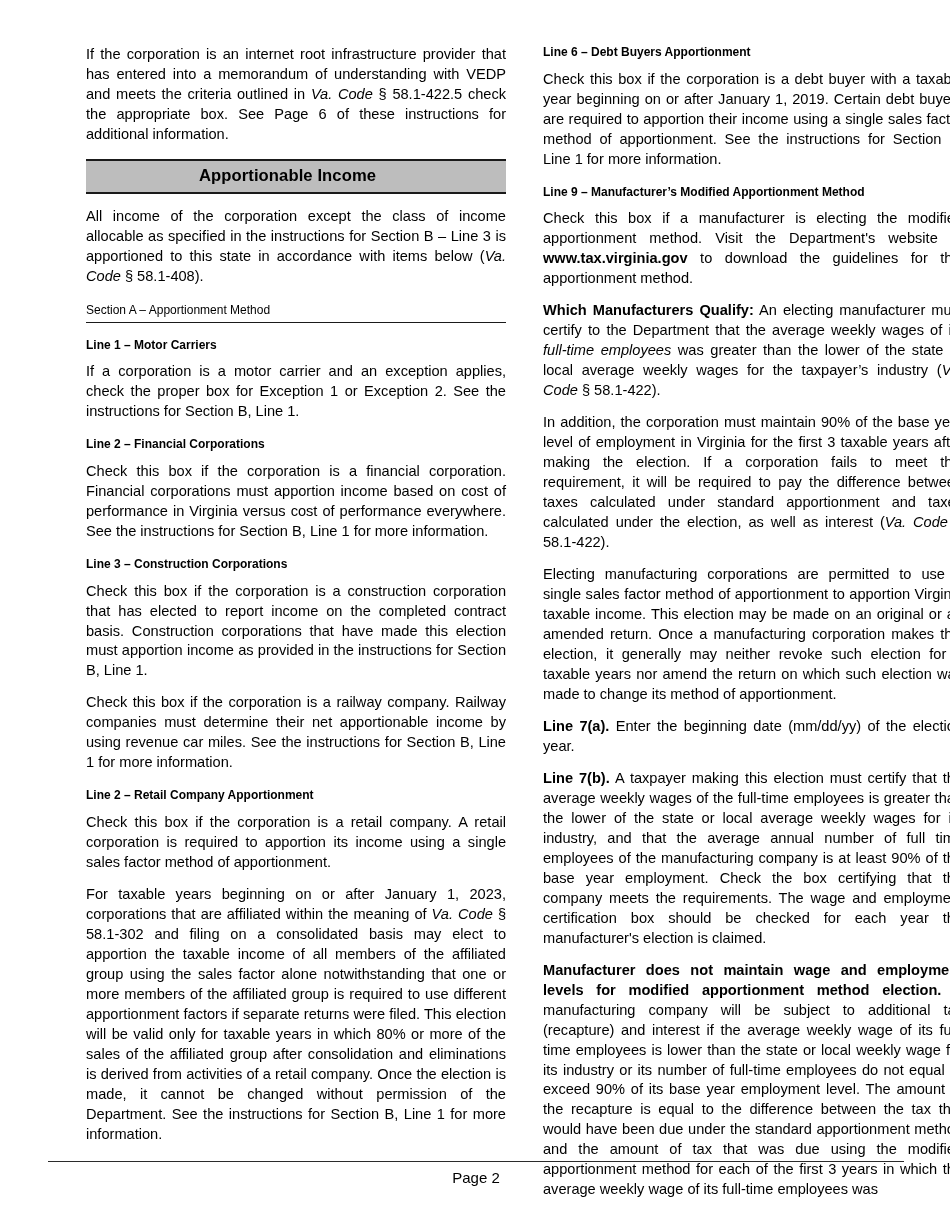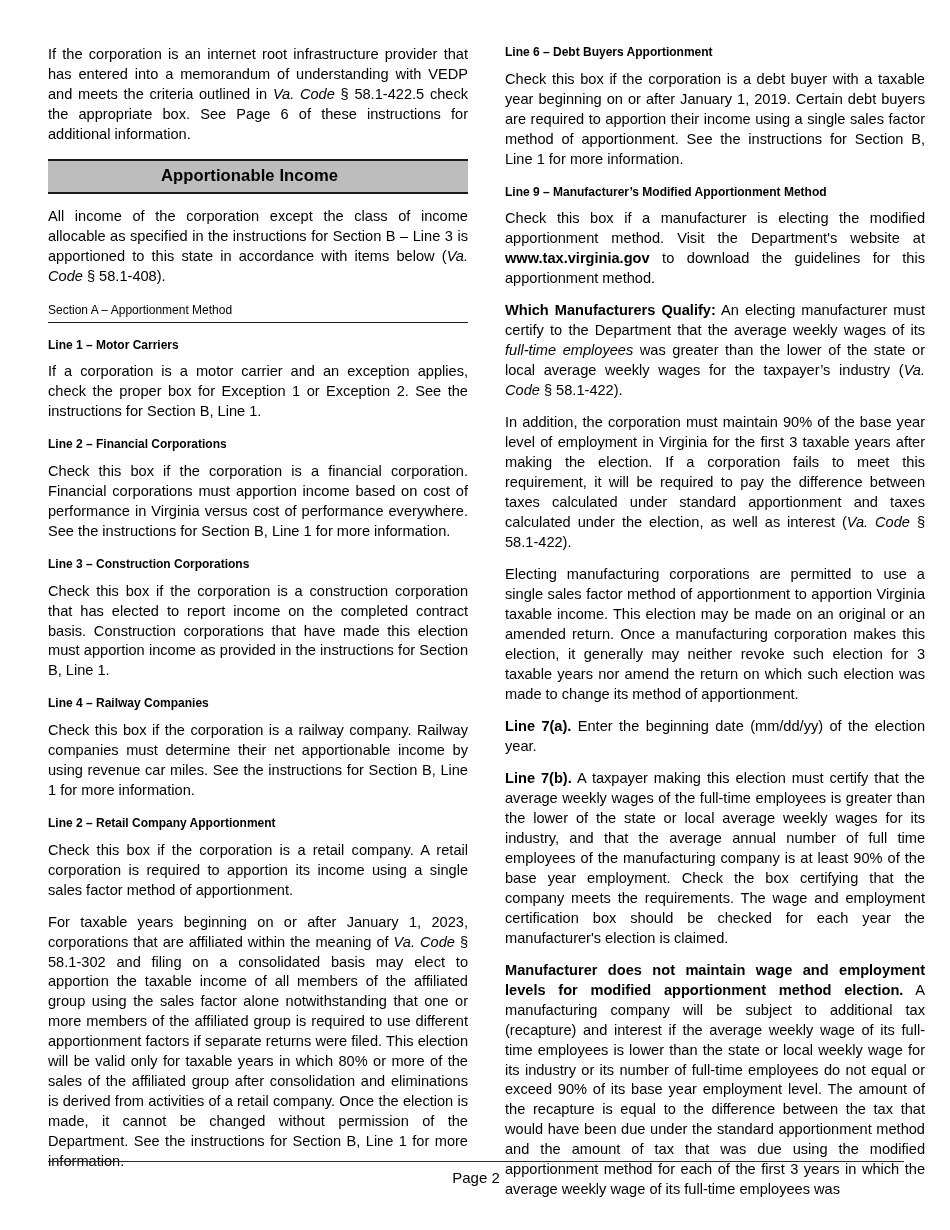--- a/index.html
+++ b/index.html
@@ -20,20 +20,21 @@
     width: 950px;
     height: 1230px;
     box-sizing: border-box;
     padding: 45px 46px 0 48px;
   }
   .columns {
     display: flex;
     flex-direction: row;
     gap: 37px;
     align-items: flex-start;
+    margin-left: 38px;
   }
   .col {
     width: 420px;
     flex: 0 0 420px;
   }
   p.body {
     font-size: 14.6px;
     line-height: 1.37;
     margin: 0 0 12px 0;
     text-align: justify;
@@ -107,21 +108,20 @@
 
       <h4 class="line">Line 1 – Motor Carriers</h4>
       <p class="body">If a corporation is a motor carrier and an exception applies, check the proper box for Exception 1 or Exception 2. See the instructions for Section B, Line 1.</p>
 
       <h4 class="line">Line 2 – Financial Corporations</h4>
       <p class="body">Check this box if the corporation is a financial corporation. Financial corporations must apportion income based on cost of performance in Virginia versus cost of performance everywhere. See the instructions for Section B, Line 1 for more information.</p>
 
       <h4 class="line">Line 3 – Construction Corporations</h4>
       <p class="body">Check this box if the corporation is a construction corporation that has elected to report income on the completed contract basis. Construction corporations that have made this election must apportion income as provided in the instructions for Section B, Line 1.</p>
 
-      <h4 class="line">Line 4 – Railway Companies</h4>
       <p class="body">Check this box if the corporation is a railway company. Railway companies must determine their net apportionable income by using revenue car miles. See the instructions for Section B, Line 1 for more information.</p>
 
       <h4 class="line">Line 2 – Retail Company Apportionment</h4>
       <p class="body">Check this box if the corporation is a retail company. A retail corporation is required to apportion its income using a single sales factor method of apportionment.</p>
       <p class="body last"><span>For taxable years beginning on or after January 1, 2023, corporations that are affiliated within the meaning of </span><span class="it">Va. Code</span><span> § 58.1-302 and filing on a consolidated basis may elect to apportion the taxable income of all members of the affiliated group using the sales factor alone notwithstanding that one or more members of the affiliated group is required to use different apportionment factors if separate returns were filed. This election will be valid only for taxable years in which 80% or more of the sales of the affiliated group after consolidation and eliminations is derived from activities of a retail company. Once the election is made, it cannot be changed without permission of the Department. See the instructions for Section B, Line 1 for more information.</span></p>
 
     </div>
 
     <div class="col">
 

